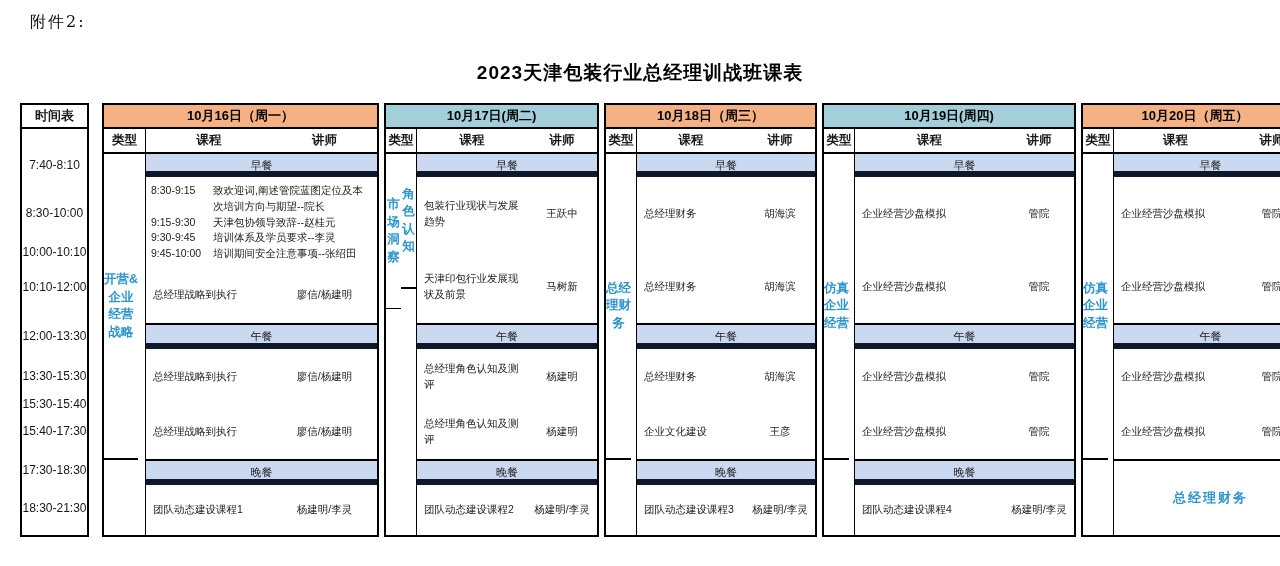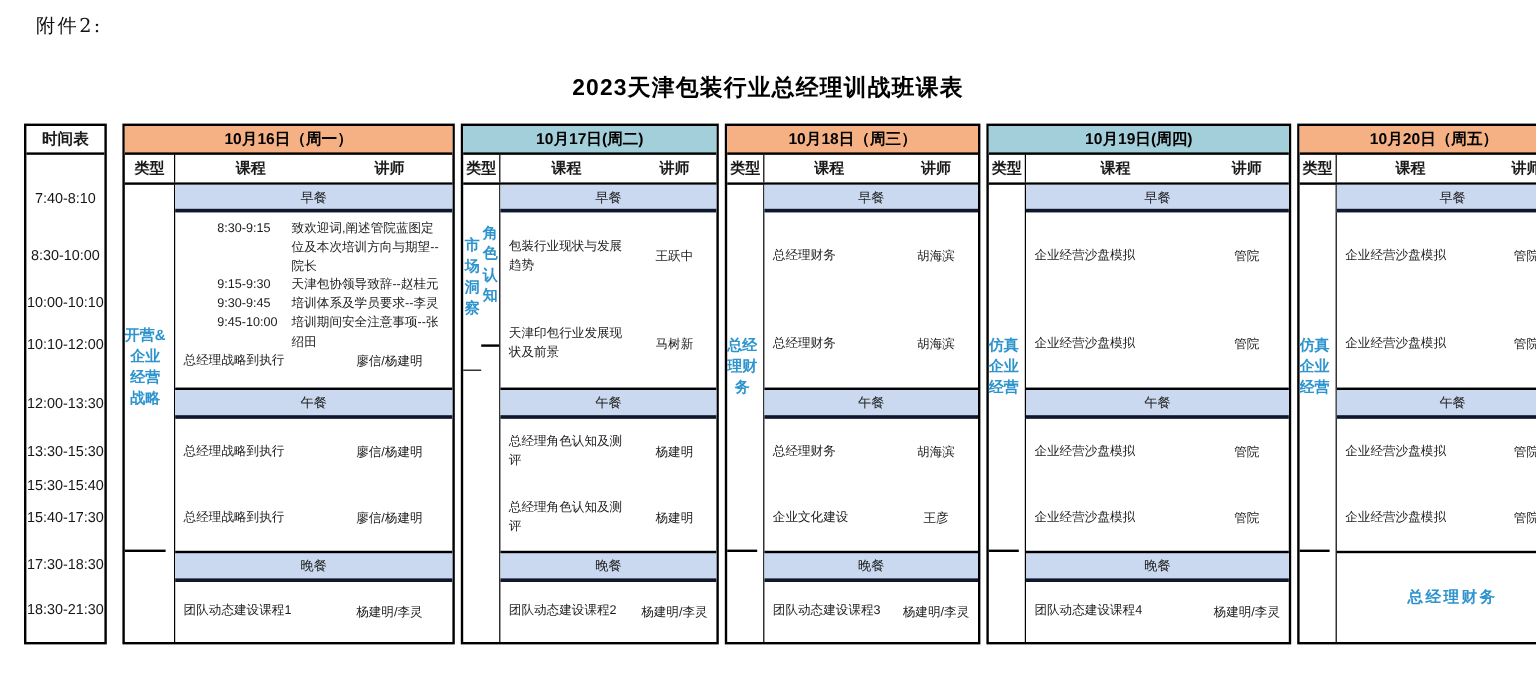--- a/index.html
+++ b/index.html
@@ -66,39 +66,39 @@
     display:flex;align-items:center;justify-content:center;text-align:center;
     white-space:pre-line;font-size:12.5px;font-weight:bold;color:#2D94CE;
     line-height:1.4;box-sizing:border-box;
   }
   .tc-main{height:306px;border-bottom:2px solid #000;}
   .tc-rest{flex:1;}
   .tc-tue1{height:155px;border-bottom:1px solid #000;}
   .tc-tue2{height:135px;border-bottom:2px solid #000;}
   .content-col{flex:1;display:flex;flex-direction:column;min-width:0;}
   .meal{
-    flex:none;background:#CAD9F0;border-bottom:3px solid #0f172a;box-sizing:border-box;
+    flex:none;background:#CAD9F0;border-bottom:6px solid #0f172a;box-sizing:border-box;
     text-align:center;font-size:11px;color:#222;height:23px;line-height:22px;
   }
   .meal.major{border-top:2px solid #000;height:26px;line-height:22px;}
   .cell{box-sizing:border-box;display:flex;flex-direction:column;min-width:0;}
   .c-morning{height:146px;justify-content:space-around;}
   .c-morning-mon{height:146px;justify-content:space-between;padding:6px 0 20px 0;}
   .c-afternoon{height:110px;justify-content:space-around;}
   .c-evening{flex:1;justify-content:center;}
   .banquet{
     flex:1;border-top:2px solid #000;display:flex;align-items:center;justify-content:center;
     font-size:13px;font-weight:bold;color:#2D94CE;letter-spacing:2px;
   }
   .entry{display:flex;align-items:center;}
   .course{flex:1;padding-left:7px;font-size:10.5px;line-height:1.5;color:#1c1c1c;min-width:0;}
   .lect{flex:none;text-align:center;font-size:10.5px;color:#1c1c1c;}
   .opening{display:flex;flex-direction:column;padding-left:5px;}
   .op-item{display:flex;font-size:10.5px;line-height:1.5;color:#1c1c1c;}
-  .op-time{flex:none;width:62px;margin-left:30px;}
+  .op-time{flex:none;width:62px;}
   .op-text{flex:1;padding-right:6px;}
 </style>
 </head>
 <body>
 
 <div class="attachment">附件2:</div>
 <div class="title">2023天津包装行业总经理训战班课表</div>
 
 <div class="sheet">
 

